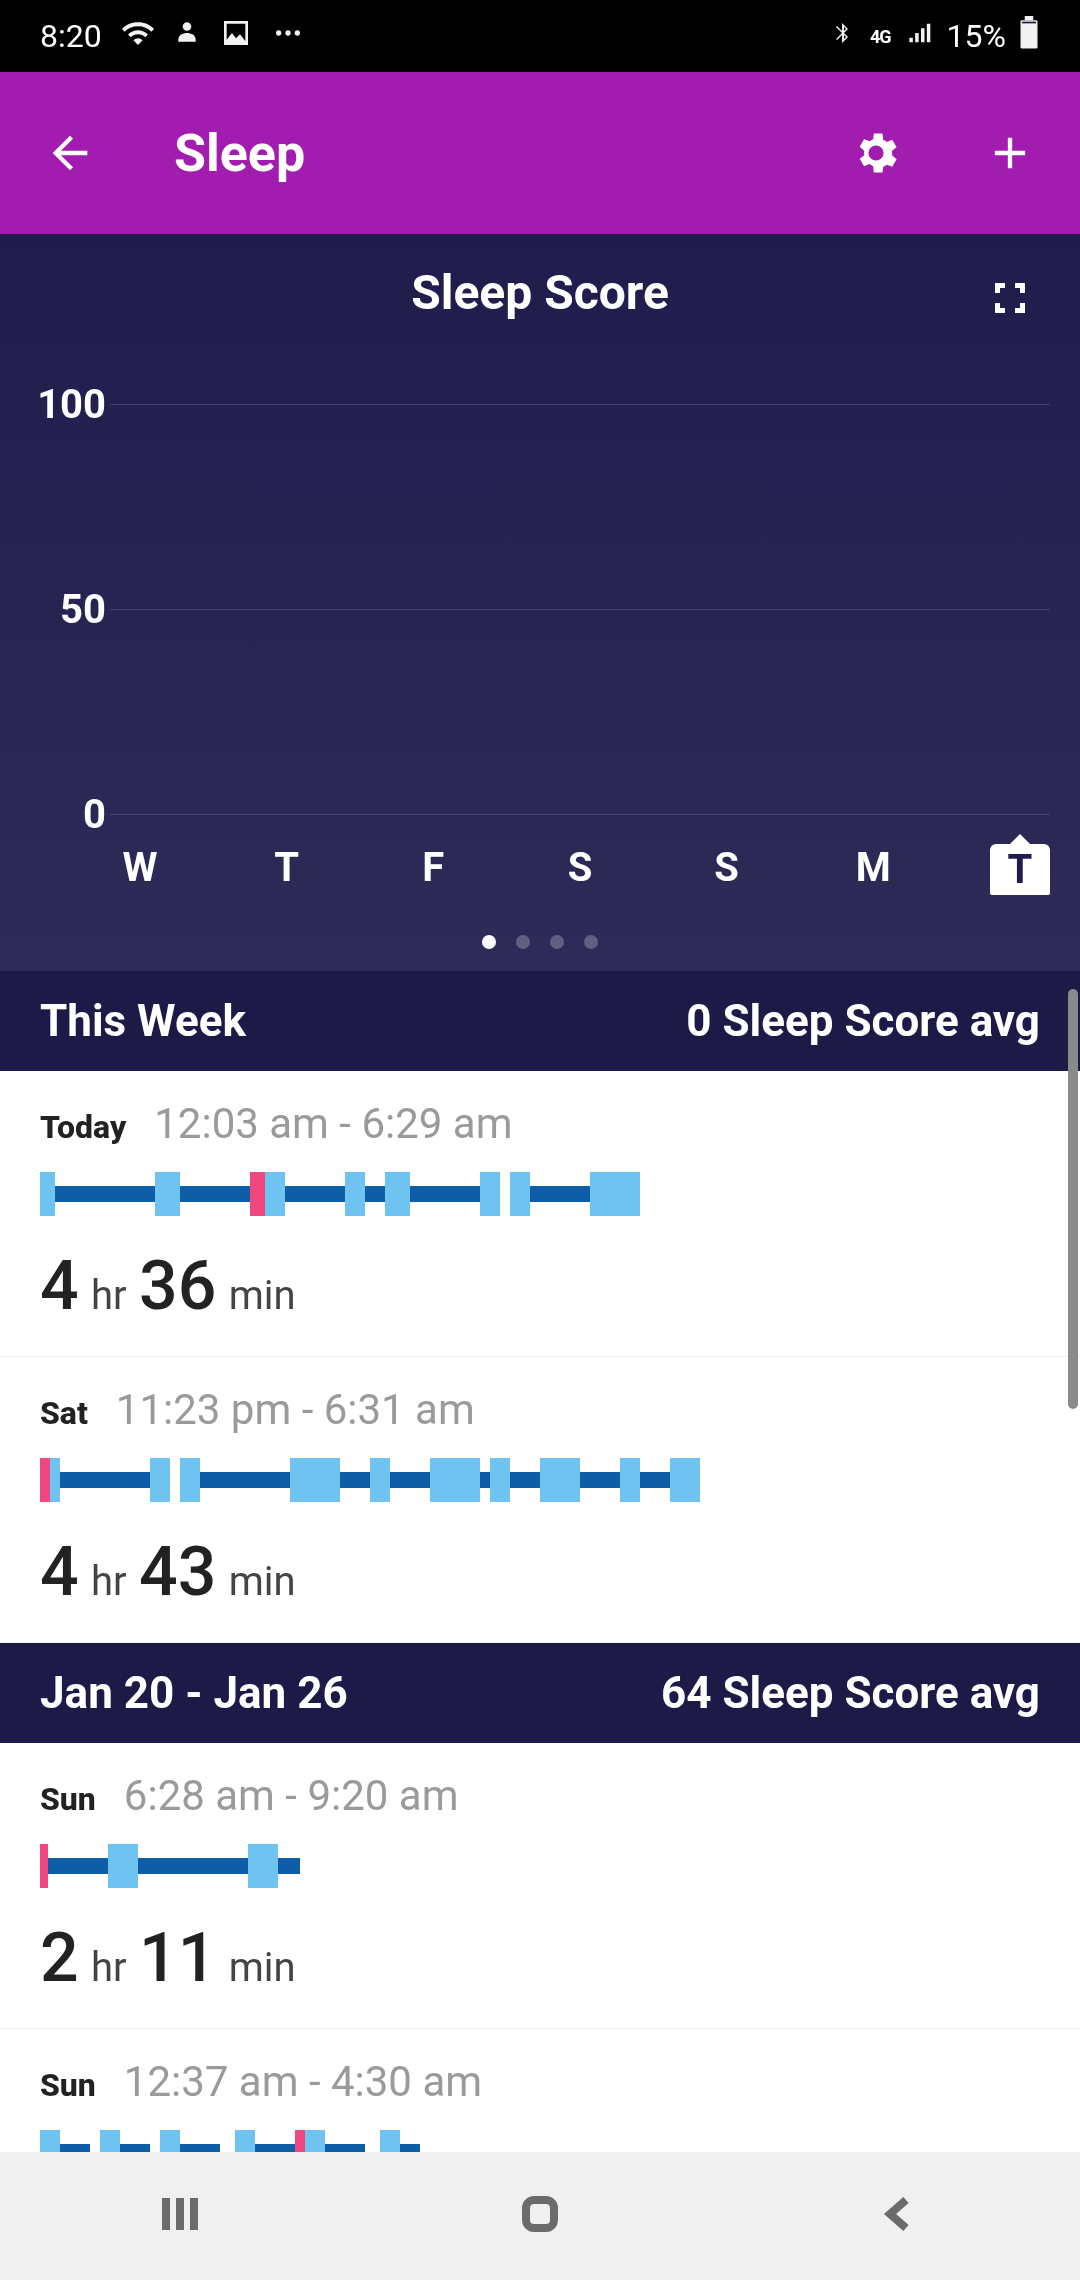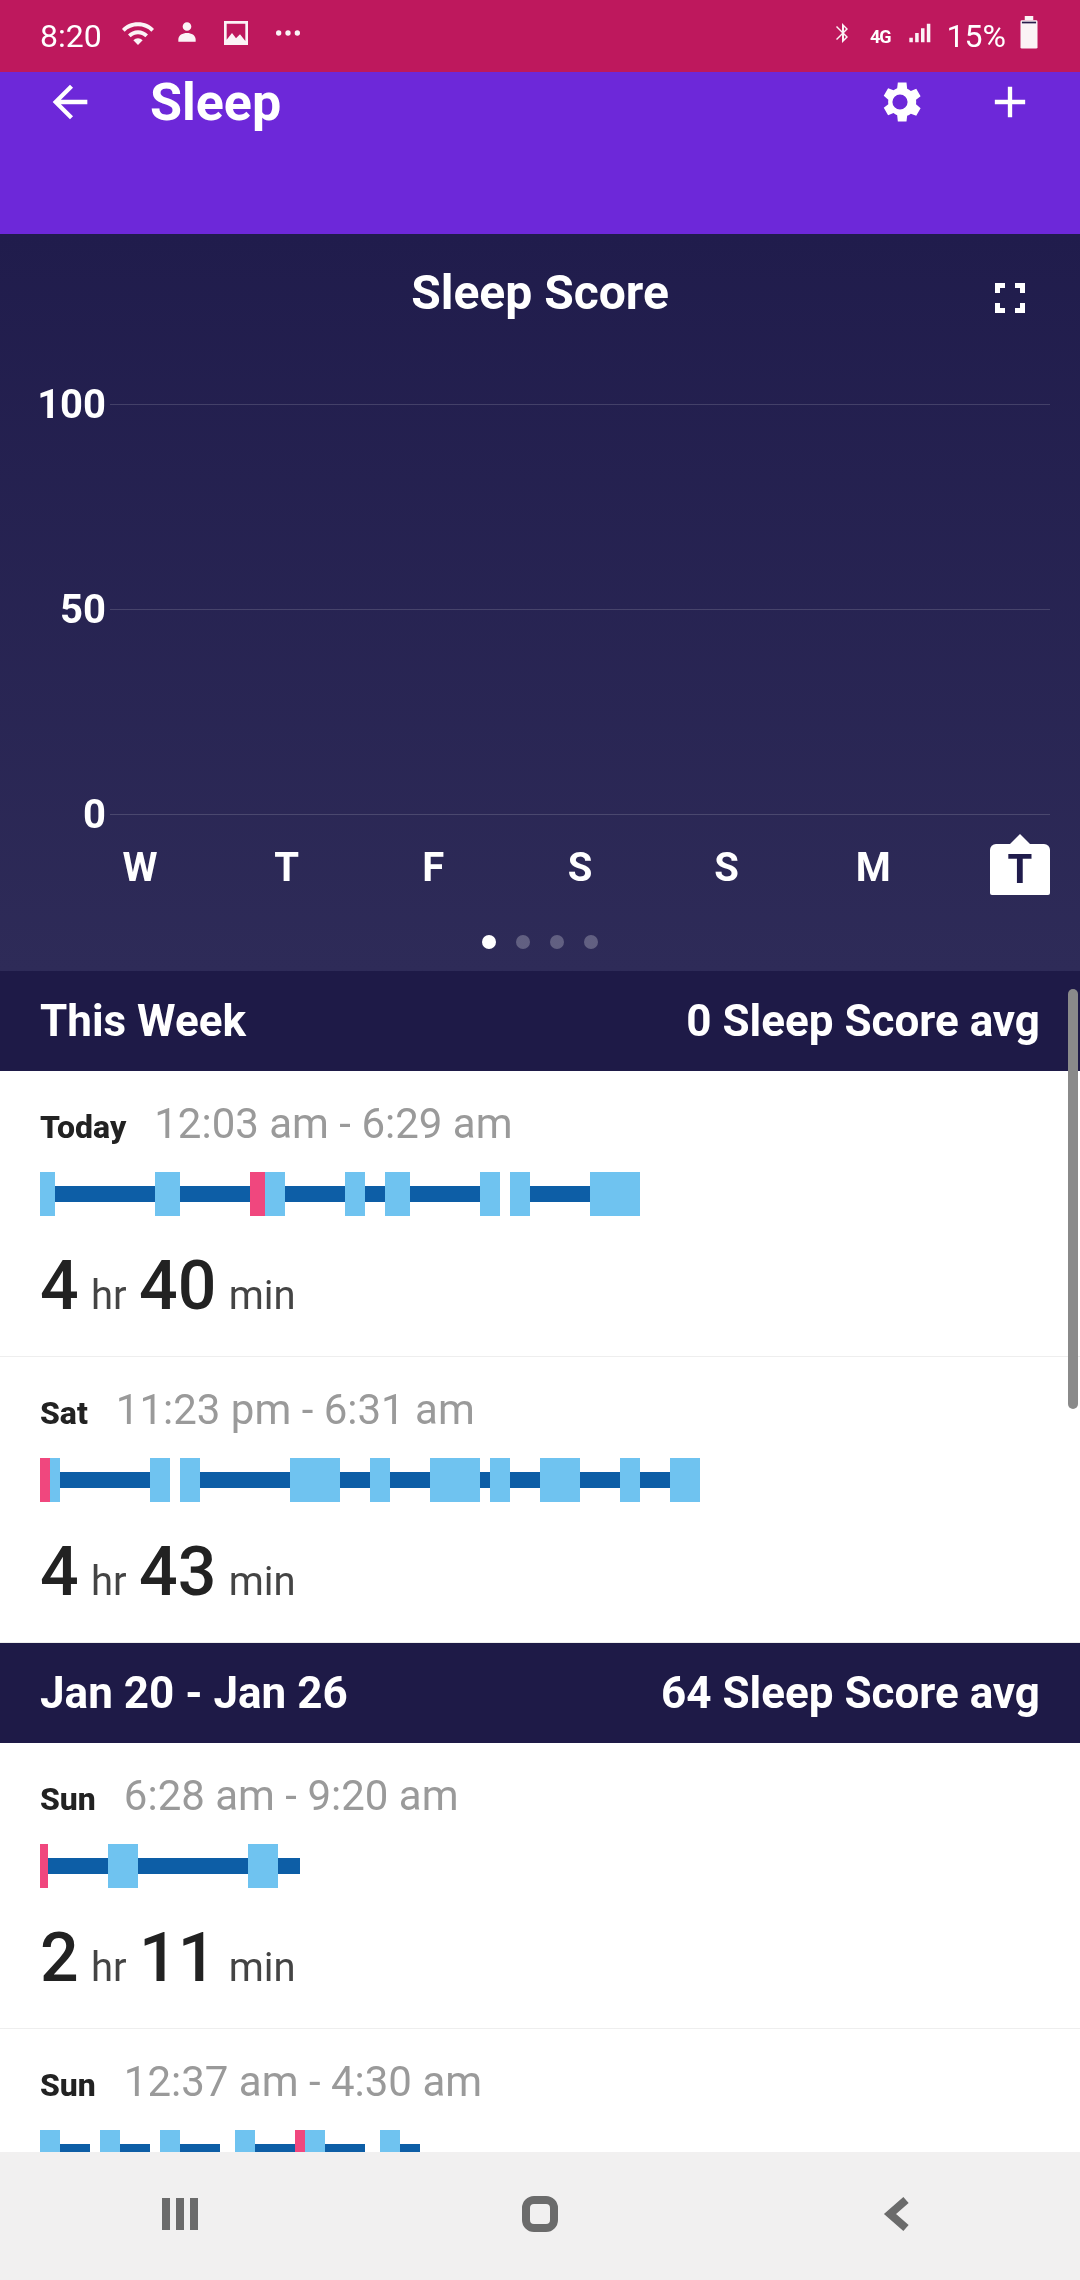--- a/index.html
+++ b/index.html
@@ -1,40 +1,40 @@
 <!DOCTYPE html>
 <html><head>
 <meta charset="utf-8">
 <style>
 * { margin: 0; padding: 0; box-sizing: border-box; font-family: -apple-system, BlinkMacSystemFont, "Segoe UI", Roboto, Helvetica, Arial, sans-serif; }
 html, body { width: 1080px; height: 2280px; overflow: hidden; }
 body { background: #fff; }
 
 .status-bar {
-  background: #be185d;
+  background: #000000;
   height: 72px;
   display: flex;
   justify-content: space-between;
   align-items: center;
   padding: 0 40px;
   color: #fff;
   font-size: 32px;
 }
 .status-left { display: flex; align-items: center; gap: 20px; }
 .status-right { display: flex; align-items: center; gap: 12px; }
 .status-icon { font-size: 30px; opacity: 0.95; }
 .net-label { font-size: 18px; font-weight: 700; letter-spacing: -1px; margin: 0 4px; }
 
 .app-bar {
-  background: #6d28d9;
+  background: #a21caf;
   height: 162px;
   display: flex;
-  align-items: flex-start;
+  align-items: center;
   padding: 0 40px;
-  gap: 50px;
+  gap: 74px;
 }
 .app-bar .title {
   color: #fff;
   font-size: 52px;
   font-weight: 700;
   flex: 1;
 }
 .icon-btn {
   width: 60px; height: 60px;
   display: flex; align-items: center; justify-content: center;
@@ -319,21 +319,21 @@
         <div class="seg " style="left: 24.5%; width: 6%;"></div>
         <div class="seg light" style="left: 30.5%; width: 2%;"></div>
         <div class="seg " style="left: 32.5%; width: 2%;"></div>
         <div class="seg light" style="left: 34.5%; width: 2.5%;"></div>
         <div class="seg " style="left: 37%; width: 7%;"></div>
         <div class="seg light" style="left: 44%; width: 2%;"></div>
         <div class="seg light" style="left: 47%; width: 2%;"></div>
         <div class="seg " style="left: 49%; width: 6%;"></div>
         <div class="seg light" style="left: 55%; width: 5%;"></div>
       </div>
-      <div class="entry-duration"><span class="big">4</span> <span class="unit">hr</span> <span class="big">40</span> <span class="unit">min</span></div>
+      <div class="entry-duration"><span class="big">4</span> <span class="unit">hr</span> <span class="big">36</span> <span class="unit">min</span></div>
     </div>
     <div class="sleep-entry">
       <div class="entry-head">
         <span class="entry-day">Sat</span>
         <span class="entry-time">11:23 pm - 6:31 am</span>
       </div>
       <div class="stage-bar">
         <div class="seg red" style="left: 0%; width: 1%;"></div>
         <div class="seg light" style="left: 1%; width: 1%;"></div>
         <div class="seg " style="left: 2%; width: 9%;"></div>

